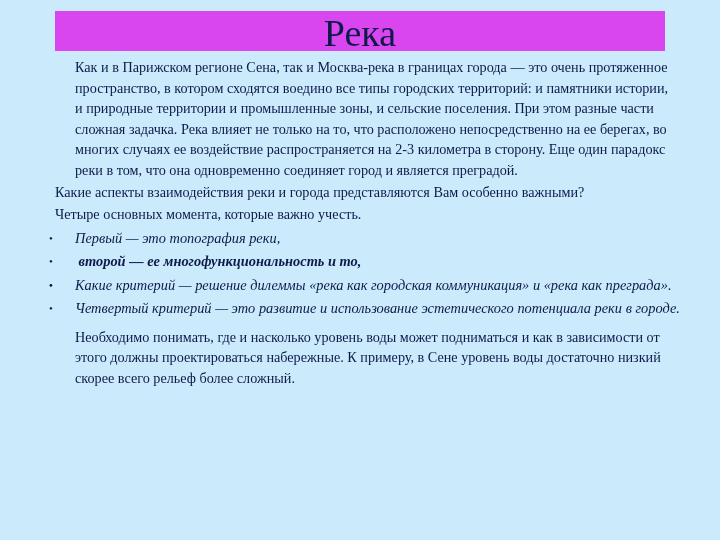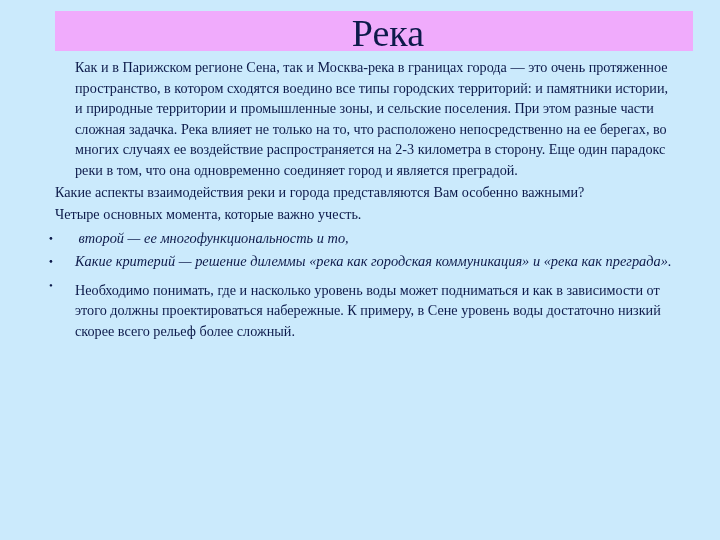--- a/index.html
+++ b/index.html
@@ -5,22 +5,22 @@
     html, body { margin: 0; padding: 0; }
     body {
       width: 720px; height: 540px; overflow: hidden;
       background: #cbeafc;
       font-family: "Liberation Serif", "DejaVu Serif", serif;
       color: #0d1a4a;
       position: relative;
     }
     .title-bar {
       position: absolute; left: 55px; top: 11px; width: 610px; height: 40px;
-      background: #f0abfc;
-      display: flex; align-items: center; justify-content: center; padding-left: 28px;
+      background: #d946ef;
+      display: flex; align-items: center; justify-content: center;
     }
     .title-text {
       font-size: 38px; line-height: 40px; color: #0d1a4a;
       font-family: "Liberation Serif", serif;
       margin-top: 4px;
     }
     .content {
       position: absolute; left: 0; top: 57px; width: 720px;
       font-size: 14.2px; line-height: 20.6px; margin-left: 40px;
     }
@@ -53,25 +53,25 @@
     <div>и природные территории и промышленные зоны, и сельские поселения. При этом разные части</div>
     <div>сложная задачка. Река влияет не только на то, что расположено непосредственно на ее берегах, во</div>
     <div>многих случаях ее воздействие распространяется на 2-3 километра в сторону. Еще один парадокс</div>
     <div>реки в том, что она одновременно соединяет город и является преградой.</div>
   </div>
   <div class="para-full" style="margin-top:1px;">Какие аспекты взаимодействия реки и города представляются Вам особенно важными?</div>
   <div class="gap2"></div>
   <div class="para-full">Четыре основных момента, которые важно учесть.</div>
   <div class="gap2"></div>
   <ul class="bullets">
-    <li><span class="bullet-dot">•</span></li>
-    <li><span class="bullet-dot">•</span><span style="white-space:pre;"> второй — ее многофункциональность и то,</span></li>
+    <li><span class="bullet-dot">•</span><span>Первый — это топография реки,</span></li>
+    <li><span class="bullet-dot">•</span><span style="white-space:pre;font-weight:bold;"> второй — ее многофункциональность и то,</span></li>
     <li><span class="bullet-dot">•</span></li>
     <li><span class="bullet-dot">•</span><span>Какие критерий — решение дилеммы «река как городская коммуникация» и «река как преграда».</span></li>
-    <li><span class="bullet-dot">•</span></li>
+    <li><span class="bullet-dot">•</span><span>Четвертый критерий — это развитие и использование эстетического потенциала реки в городе.</span></li>
   </ul>
   <div class="gap"></div>
   <div class="para-indent">
   </div>
   <div class="gap2"></div>
   <div class="para-indent">
     <div>Необходимо понимать, где и насколько уровень воды может подниматься и как в зависимости от</div>
     <div>этого должны проектироваться набережные. К примеру, в Сене уровень воды достаточно низкий</div>
     <div>скорее всего рельеф более сложный.</div>
   </div>

